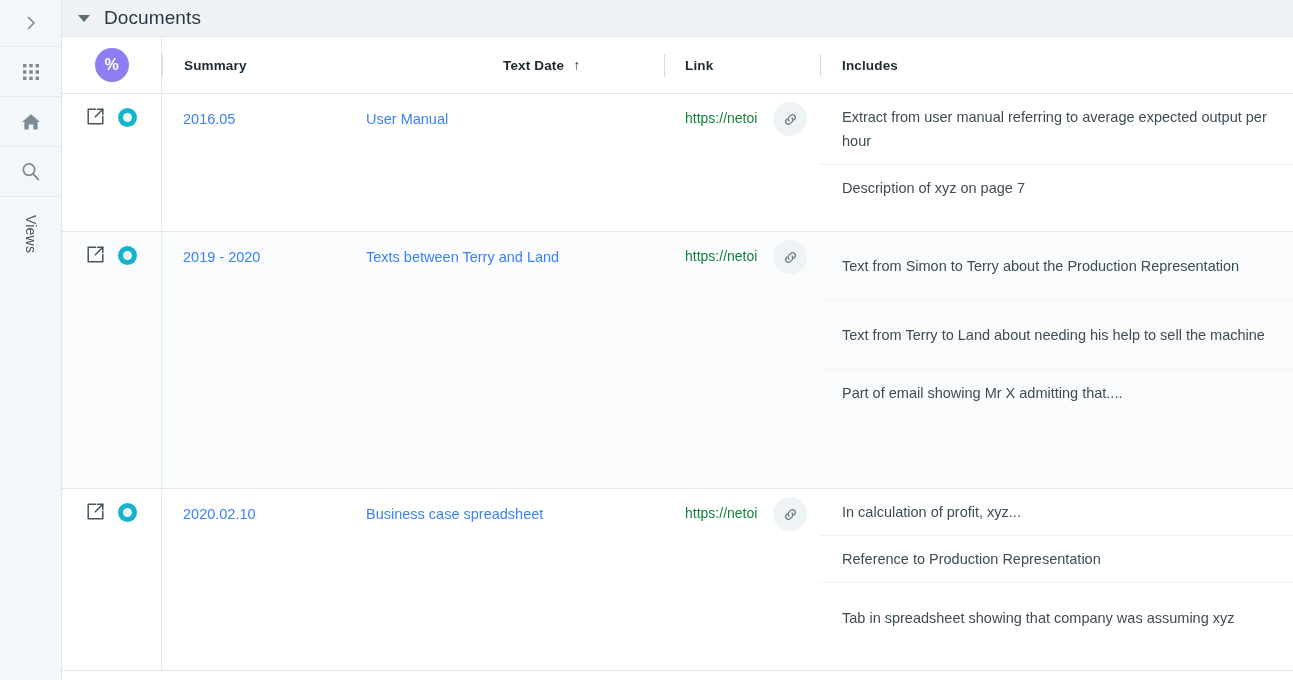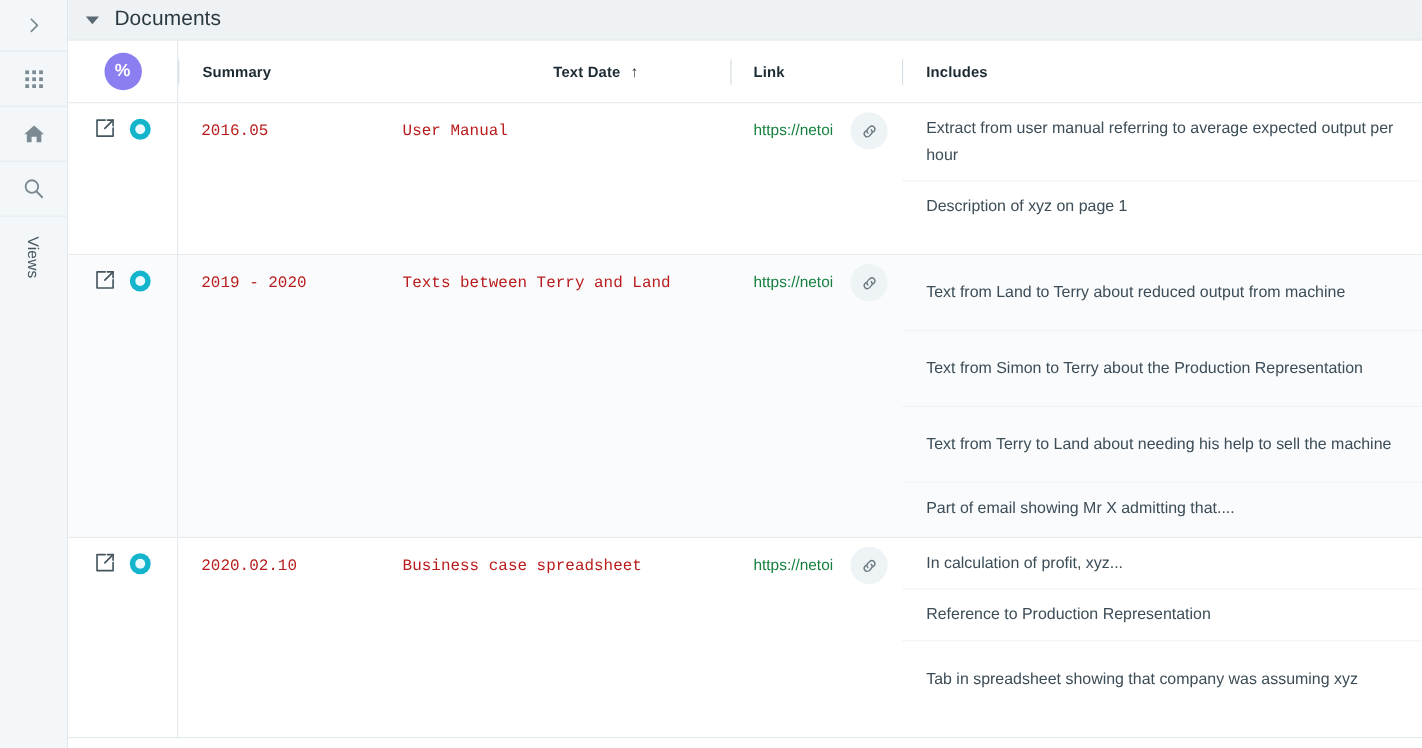--- a/index.html
+++ b/index.html
@@ -151,23 +151,22 @@
   }
   .donut i {
     display: block;
     width: 9px; height: 9px;
     border-radius: 50%;
     background: #eafafc;
   }
 
   .cell-text {
     font-size: 14.5px;
-    color: #b91c1c;
+    color: #3b82f6;
     line-height: 19px;
-    font-family: Liberation Mono, monospace;
   }
   .link-wrap {
     display: flex; align-items: center; position: relative;
   }
   .link-text {
     font-size: 14px;
     color: #15803d;
     white-space: nowrap;
     overflow: hidden;
     max-width: 96px;
@@ -315,21 +314,21 @@
                 <path d="M11.8 8.2 a3.3 3.3 0 0 1 0 4.6 l-2.3 2.3 a3.3 3.3 0 0 1-4.6-4.6 l1-1"></path>
               </svg>
             </span>
           </span>
         </div>
         <div class="cell c-inc inc-stack">
           <div class="sub tall">
             <span>Extract from user manual referring to average expected output per hour</span>
           </div>
           <div class="sub">
-            <span>Description of xyz on page 1</span>
+            <span>Description of xyz on page 7</span>
           </div>
         </div>
       </div>
 
       <div class="row drow r2">
         <div class="cell c-act">
           <span class="ext-icon">
             <svg width="19" height="19" viewBox="0 0 19 19" fill="none" stroke="#44555e" stroke-width="1.5" stroke-linecap="round" stroke-linejoin="round">
               <path d="M9.6 2.2 H2.2 V16.8 H16.8 V9.4"></path>
                 <path d="M11.6 2.2 H16.8 V7.4"></path>
@@ -352,23 +351,20 @@
             <span class="link-chip">
               <svg width="17" height="17" viewBox="0 0 20 20" fill="none" stroke="#6c7a82" stroke-width="1.5" stroke-linecap="round">
                 <path d="M8.2 11.8 a3.3 3.3 0 0 1 0-4.6 l2.3-2.3 a3.3 3.3 0 0 1 4.6 4.6 l-1 1"></path>
                 <path d="M11.8 8.2 a3.3 3.3 0 0 1 0 4.6 l-2.3 2.3 a3.3 3.3 0 0 1-4.6-4.6 l1-1"></path>
               </svg>
             </span>
           </span>
         </div>
         <div class="cell c-inc inc-stack">
           <div class="sub tall">
-            <span>Text from Land to Terry about reduced output from machine</span>
-          </div>
-          <div class="sub tall">
             <span>Text from Simon to Terry about the Production Representation</span>
           </div>
           <div class="sub tall">
             <span>Text from Terry to Land about needing his help to sell the machine</span>
           </div>
           <div class="sub">
             <span>Part of email showing Mr X admitting that....</span>
           </div>
         </div>
       </div>

